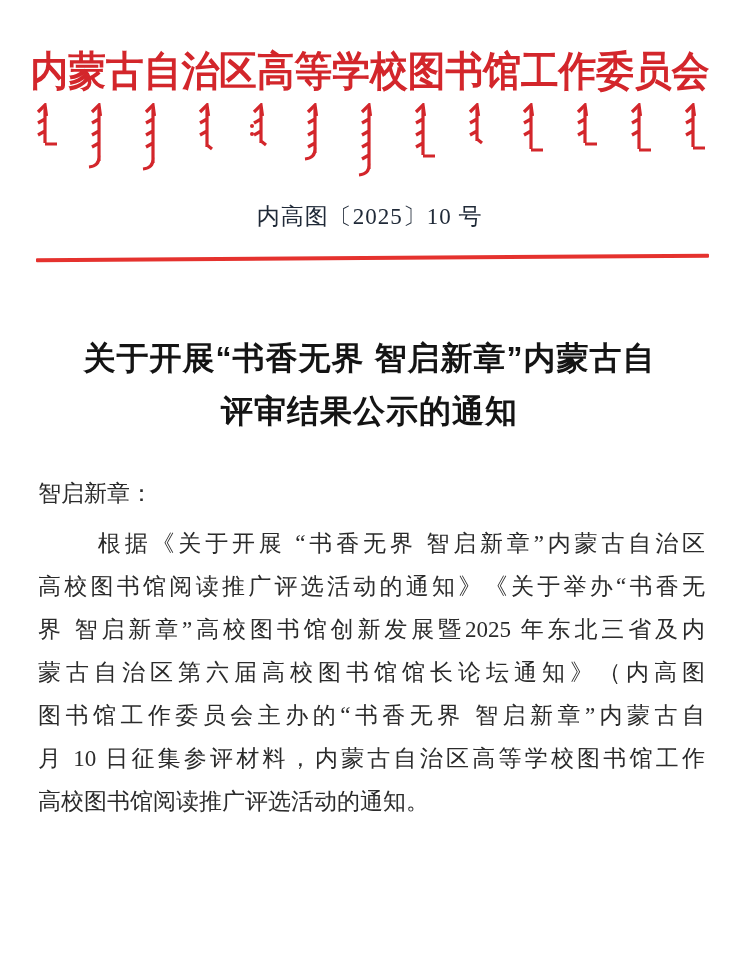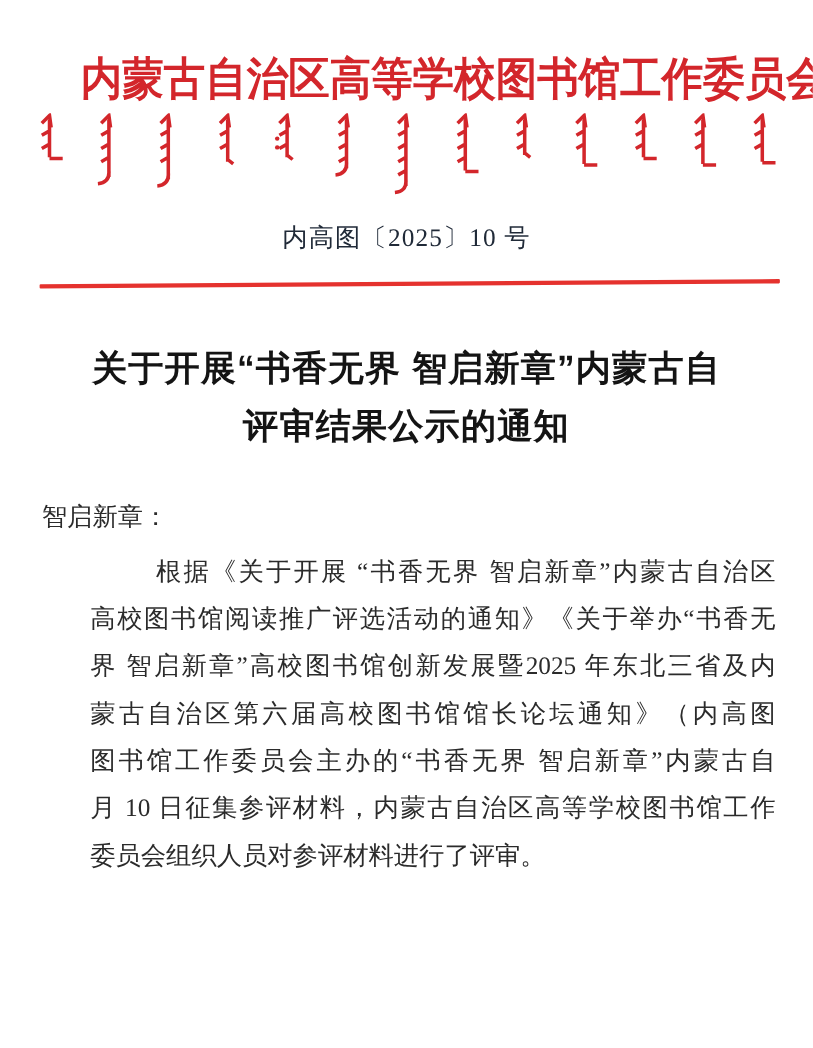--- a/index.html
+++ b/index.html
@@ -18,21 +18,20 @@
     overflow:hidden;
     font-family:"Liberation Serif","DejaVu Serif",serif;
   }
   .org-name{
     margin-top:44px;
     text-align:center;
     color:var(--red);
     font-weight:bold;
     font-size:41px;
     white-space:nowrap;
-    padding-left:44px;
   }
   .org-name .squeeze{
     display:inline-block;
     transform:scaleX(0.92);
     transform-origin:center;
     letter-spacing:0px;
   }
   .mongolian-row{
     margin-top:4px;
     height:76px;
@@ -50,21 +49,21 @@
     letter-spacing:1px;
   }
   .red-line{
     height:4px;
     background:var(--line-red);
     margin:24px 30px 0 36px;
     transform:rotate(-0.4deg);
     border-radius:1px;
   }
   .title{
-    margin-top:48px;
+    margin-top:72px;
     text-align:center;
     font-family:"Liberation Sans","DejaVu Sans",sans-serif;
     font-weight:700;
     font-size:32px;
     line-height:53px;
     letter-spacing:1px;
     color:var(--title-ink);
   }
   .salutation{
     margin:40px 34px 0 38px;
@@ -73,21 +72,20 @@
   }
   .body-text{
     margin:13px 34px 0 38px;
     font-size:23px;
     line-height:43px;
     color:var(--ink);
   }
   .body-line{
     text-align:justify;
     text-align-last:justify;
-    margin-left:44px;
   }
   .body-line.first{ text-indent:2.6em; }
   .body-line.last{ text-align-last:left; }
 </style>
 </head>
 <body>
 
 <div class="page">
 
   <div class="org-name">
@@ -149,16 +147,16 @@
 
   <div class="salutation">智启新章：</div>
 
   <div class="body-text">
     <div class="body-line first">根据《关于开展 “书香无界 智启新章”内蒙古自治区</div>
     <div class="body-line">高校图书馆阅读推广评选活动的通知》《关于举办“书香无</div>
     <div class="body-line">界 智启新章”高校图书馆创新发展暨2025 年东北三省及内</div>
     <div class="body-line">蒙古自治区第六届高校图书馆馆长论坛通知》（内高图</div>
     <div class="body-line">图书馆工作委员会主办的“书香无界 智启新章”内蒙古自</div>
     <div class="body-line">月 10 日征集参评材料，内蒙古自治区高等学校图书馆工作</div>
-    <div class="body-line last">委员会组织人员对参评材料进行了评审。</div>
+    <div class="body-line last">高校图书馆阅读推广评选活动的通知。</div>
   </div>
 
 </div>
 
 </body></html>

